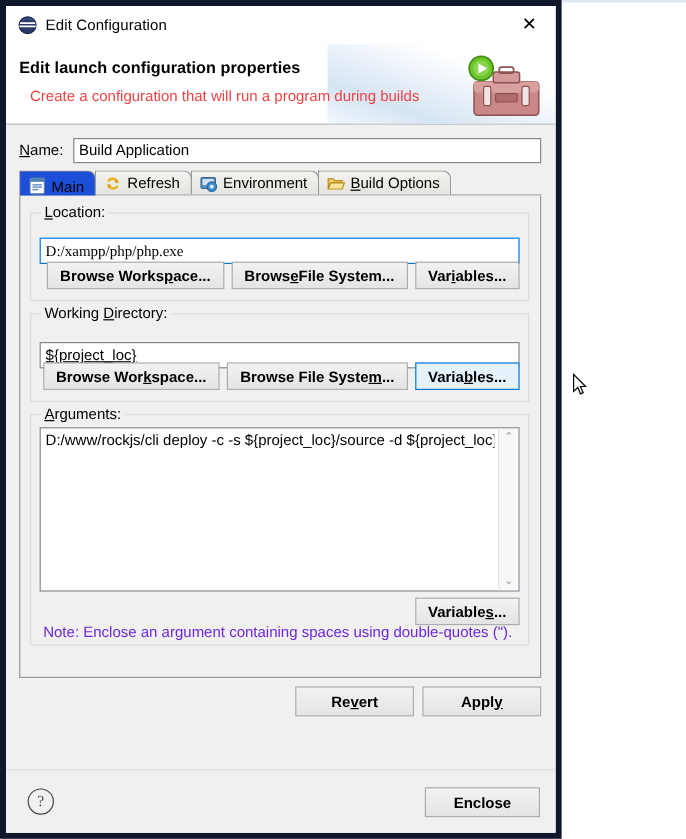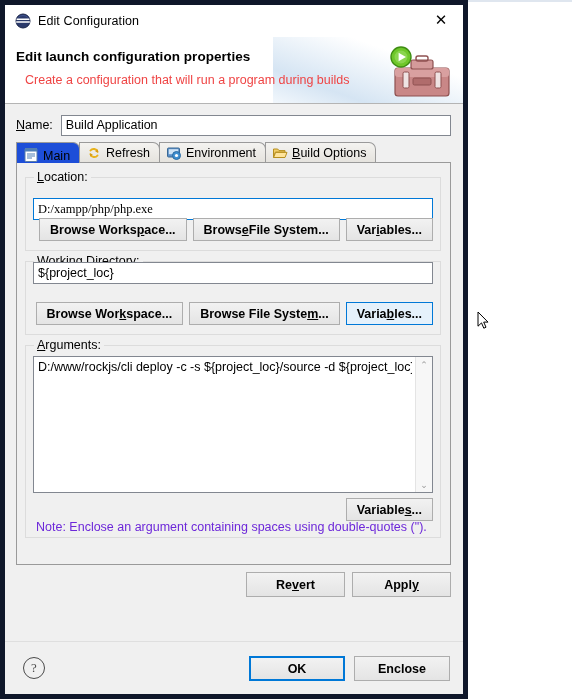--- a/index.html
+++ b/index.html
@@ -468,21 +468,21 @@
         <input class="text-input focused" type="text" style="top: 20px; font-family: Liberation Serif, serif;" value="D:/xampp/php/php.exe">
         <div class="btn-row" style="top:40px;">
           <div class="btn">Browse Works<span class="mn">p</span>ace...</div>
           <div class="btn">Brows<span class="mn">e</span> File System...</div>
           <div class="btn">Var<span class="mn">i</span>ables...</div>
         </div>
       </div>
 
       <div class="group grp-working">
         <span class="legend">Working <span class="mn">D</span>irectory:</span>
-        <input class="text-input" type="text" style="top: 0;" value="${project_loc}">
+        <input class="text-input" type="text" style="top: 23px; text-decoration: underline;" value="${project_loc}">
         <div class="btn-row" style="top:40px;">
           <div class="btn">Browse Wor<span class="mn">k</span>space...</div>
           <div class="btn">Browse File Syste<span class="mn">m</span>...</div>
           <div class="btn hover">Varia<span class="mn">b</span>les...</div>
         </div>
       </div>
 
       <div class="group grp-args">
         <span class="legend"><span class="mn">A</span>rguments:</span>
 
@@ -503,21 +503,20 @@
     <div class="ra-row">
       <div class="btn">Re<span class="mn">v</span>ert</div>
       <div class="btn">Appl<span class="mn">y</span></div>
     </div>
 
   </div>
 
   <div class="footer">
     <div class="help-icon">?</div>
     <div class="footer-btns">
-      <div class="btn default">OK</div>
       <div class="btn">Enclose</div>
     </div>
   </div>
 
 </div>
 
 <div class="mouse-cursor" id="mouse-cursor" style="left: 477px; top: 311px;">
   <svg width="12" height="19" viewBox="0 0 12 19">
     <path d="M1 1 L1 15.2 L4.5 11.9 L6.8 17.2 L9 16.2 L6.7 11.1 L11 11.1 Z" fill="#ffffff" stroke="#000000" stroke-width="1"></path>
   </svg>

